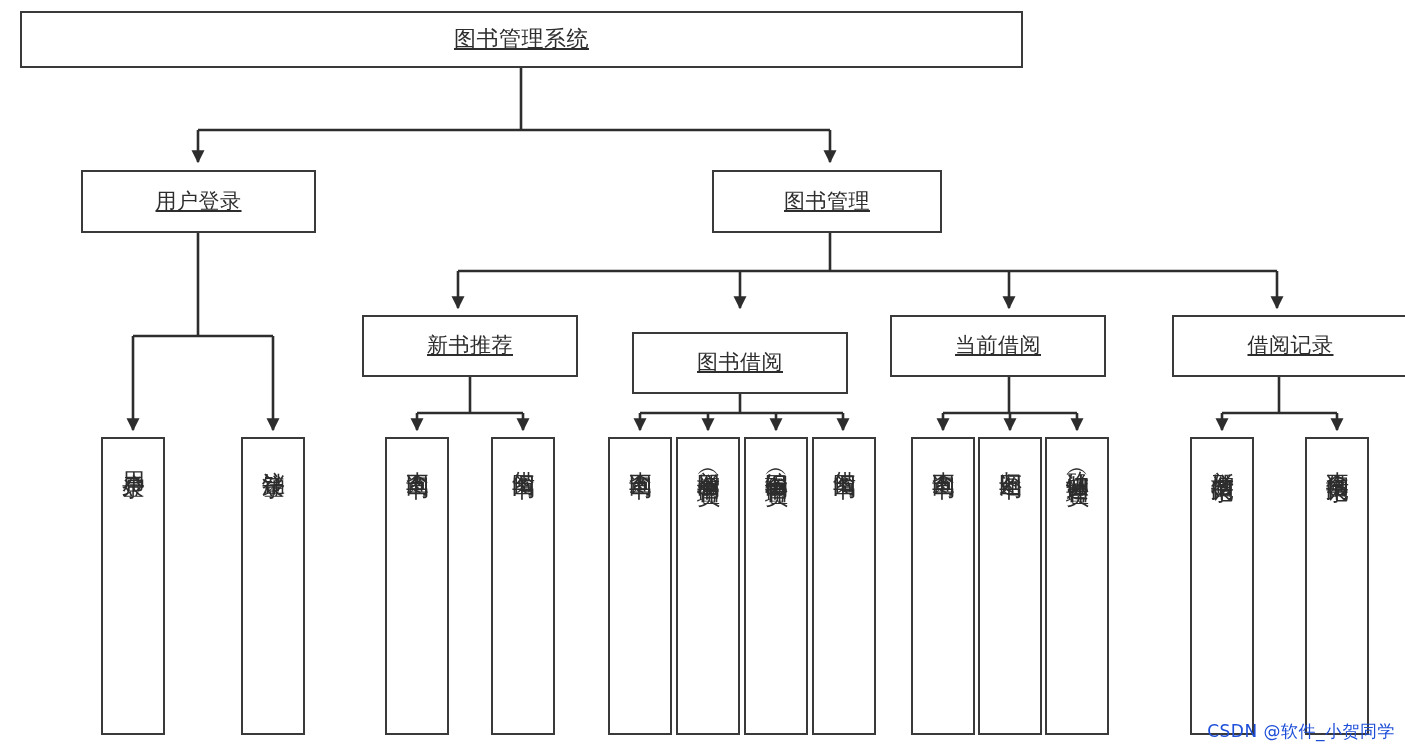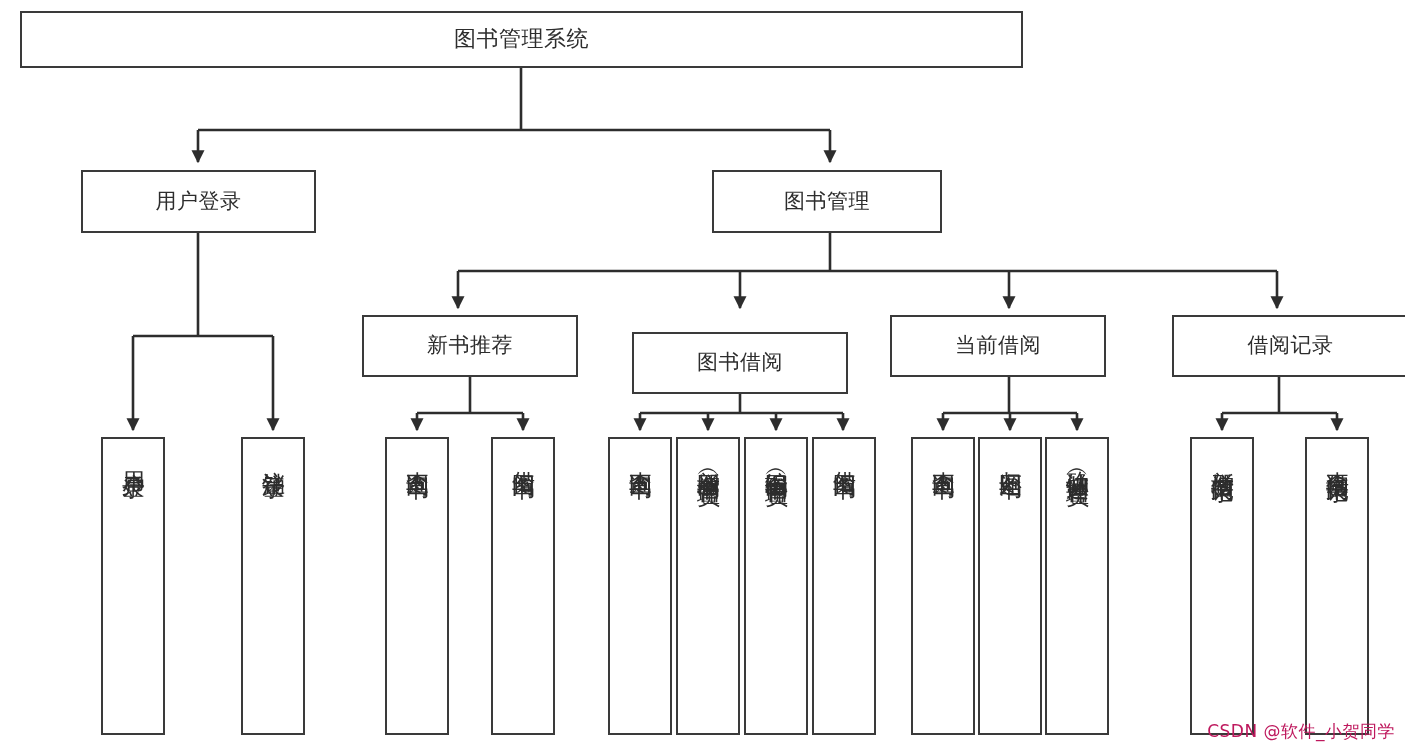--- a/index.html
+++ b/index.html
@@ -35,20 +35,21 @@
     display:block;
     text-align:center;
     color:#2d2d2d;
     letter-spacing:0.5px;
   }
   
   .node.h .label{
     font-size:21px;
     line-height:1.2;
     white-space:nowrap;
+    text-decoration:underline;
   }
   .node.root .label{ font-size:22px; }
   
   .node.v{
     align-items:flex-start;
     justify-content:center;
     padding-top:14px;
   }
   .node.v .label{
     writing-mode:vertical-rl;
@@ -56,21 +57,21 @@
     font-size:23px;
     line-height:1.12;
     letter-spacing:2px;
     white-space:nowrap;
   }
   .watermark{
     position:absolute;
     right:10px;
     bottom:4px;
     font-size:17px;
-    color:#be185d;
+    color:#1d4ed8;
     z-index:3;
     white-space:nowrap;
     letter-spacing:0.5px;
   }
 </style>
 </head>
 <body>
 
 <div id="canvas">
 

